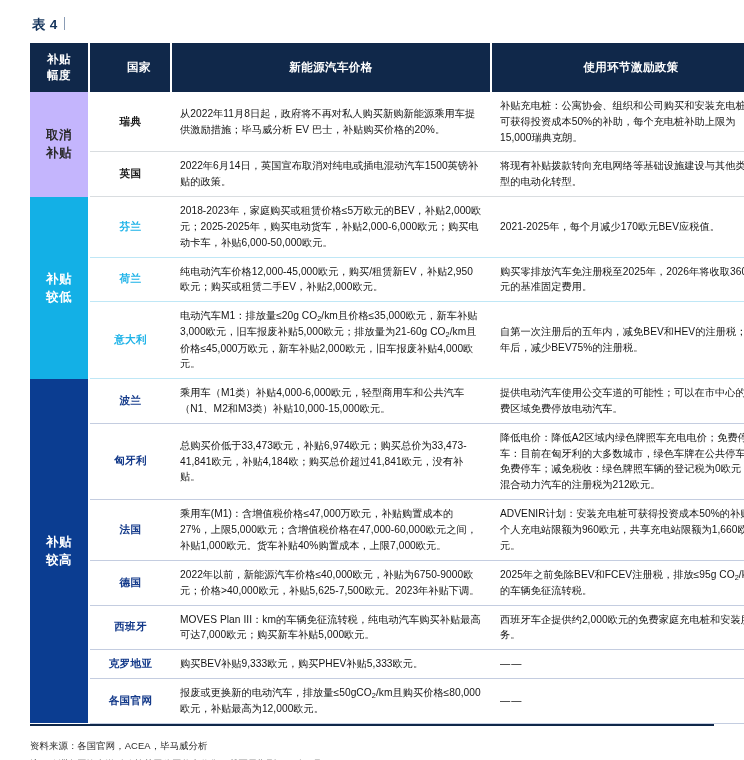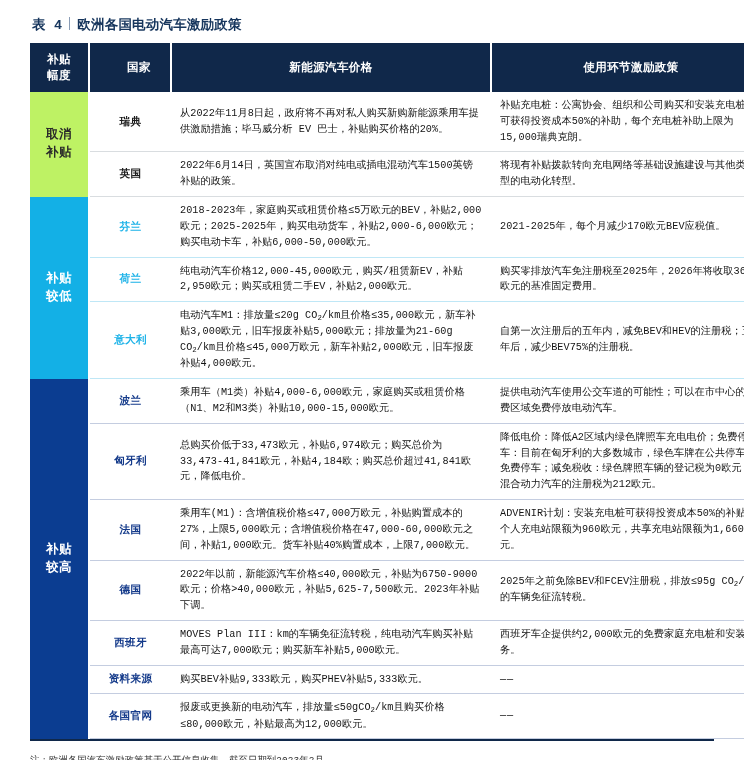--- a/index.html
+++ b/index.html
@@ -13,21 +13,20 @@
     font-family: "Liberation Sans", "DejaVu Sans", sans-serif;
     color: #1a1a1a;
     overflow: hidden;
   }
   .page {
     position: relative;
     width: 744px;
     height: 760px;
     box-sizing: border-box;
     padding: 16px 28px 0 30px;
-    font-family: Liberation Mono, monospace;
   }
 
   
   .title-row {
     display: flex;
     align-items: baseline;
     margin: 0 0 9px 2px;
     font-size: 13.5px;
     font-weight: bold;
     color: #17365d;
@@ -73,21 +72,21 @@
   
   td.cat {
     text-align: center;
     font-size: 12.5px;
     font-weight: bold;
     line-height: 1.45;
     letter-spacing: 0.5px;
     border-right: 2px solid #ffffff;
     width: 50px;
   }
-  td.cat.gray   { background: #bef264; color: #2a2a2a; }
+  td.cat.gray   { background: #c4b5fd; color: #2a2a2a; }
   td.cat.cyan   { background: #13b0e6; color: #ffffff; }
   td.cat.navy   { background: #0b3d91; color: #ffffff; }
 
   
   td.country {
     text-align: center;
     font-size: 10.6px;
     font-weight: bold;
     letter-spacing: 0.3px;
     padding: 0 2px;
@@ -145,21 +144,20 @@
   .notes div { white-space: nowrap; }
 </style>
 </head>
 <body>
 
 <div class="page">
 
   <div class="title-row">
     <span class="title-label">表 4</span>
     <span class="title-bar"></span>
-    <span class="title-text">欧洲各国电动汽车激励政策</span>
   </div>
 
   <table class="main">
     <thead>
       <tr>
         <th class="cat-head">
           <span>补贴</span><br>
           <span>幅度</span>
         </th>
         <th class="country-head">国家</th>
@@ -191,54 +189,55 @@
           <td class="body-cell">购买零排放汽车免注册税至2025年，2026年将收取360欧元的基准固定费用。</td>
         </tr>
         <tr class="data-row sep-cyan last-of-group">
           <td class="country c-cyan">意大利</td>
           <td class="body-cell">电动汽车M1：排放量≤20g CO<sub>2</sub>/km且价格≤35,000欧元，新车补贴3,000欧元，旧车报废补贴5,000欧元；排放量为21-60g CO<sub>2</sub>/km且价格≤45,000万欧元，新车补贴2,000欧元，旧车报废补贴4,000欧元。</td>
           <td class="body-cell">自第一次注册后的五年内，减免BEV和HEV的注册税；五年后，减少BEV75%的注册税。</td>
         </tr>
         <tr class="data-row sep-navy">
           <td class="cat navy" rowspan="7"><span>补贴</span><br><span>较高</span></td>
           <td class="country c-navy">波兰</td>
-          <td class="body-cell">乘用车（M1类）补贴4,000-6,000欧元，家庭购买或租赁价格（N1、M2和M3类）补贴10,000-15,000欧元。</td>
+          <td class="body-cell">乘用车（M1类）补贴4,000-6,000欧元，轻型商用车和公共汽车（N1、M2和M3类）补贴10,000-15,000欧元。</td>
           <td class="body-cell">提供电动汽车使用公交车道的可能性；可以在市中心的付费区域免费停放电动汽车。</td>
         </tr>
         <tr class="data-row sep-navy">
           <td class="country c-navy">匈牙利</td>
-          <td class="body-cell">总购买价低于33,473欧元，补贴6,974欧元；购买总价为33,473-41,841欧元，补贴4,184欧；购买总价超过41,841欧元，降低电价。</td>
+          <td class="body-cell">总购买价低于33,473欧元，补贴6,974欧元；购买总价为33,473-41,841欧元，补贴4,184欧；购买总价超过41,841欧元，没有补贴。</td>
           <td class="body-cell">降低电价：降低A2区域内绿色牌照车充电电价；免费停车：目前在匈牙利的大多数城市，绿色车牌在公共停车场免费停车；减免税收：绿色牌照车辆的登记税为0欧元，混合动力汽车的注册税为212欧元。</td>
         </tr>
         <tr class="data-row sep-navy">
           <td class="country c-navy">法国</td>
           <td class="body-cell">乘用车(M1)：含增值税价格≤47,000万欧元，补贴购置成本的27%，上限5,000欧元；含增值税价格在47,000-60,000欧元之间，补贴1,000欧元。货车补贴40%购置成本，上限7,000欧元。</td>
           <td class="body-cell">ADVENIR计划：安装充电桩可获得投资成本50%的补贴，个人充电站限额为960欧元，共享充电站限额为1,660欧元。</td>
         </tr>
         <tr class="data-row sep-navy">
           <td class="country c-navy">德国</td>
           <td class="body-cell">2022年以前，新能源汽车价格≤40,000欧元，补贴为6750-9000欧元；价格&gt;40,000欧元，补贴5,625-7,500欧元。2023年补贴下调。</td>
           <td class="body-cell">2025年之前免除BEV和FCEV注册税，排放≤95g CO<sub>2</sub>/km的车辆免征流转税。</td>
         </tr>
         <tr class="data-row sep-navy">
           <td class="country c-navy">西班牙</td>
           <td class="body-cell">MOVES Plan III：km的车辆免征流转税，纯电动汽车购买补贴最高可达7,000欧元；购买新车补贴5,000欧元。</td>
           <td class="body-cell">西班牙车企提供约2,000欧元的免费家庭充电桩和安装服务。</td>
         </tr>
         <tr class="data-row sep-navy">
-          <td class="country c-navy">资料来源</td>
+          <td class="country c-navy">克罗地亚</td>
           <td class="body-cell">购买BEV补贴9,333欧元，购买PHEV补贴5,333欧元。</td>
           <td class="body-cell dash">——</td>
         </tr>
         <tr class="data-row sep-navy last-of-group">
           <td class="country c-navy">各国官网</td>
           <td class="body-cell">报废或更换新的电动汽车，排放量≤50gCO<sub>2</sub>/km且购买价格≤80,000欧元，补贴最高为12,000欧元。</td>
           <td class="body-cell dash">——</td>
         </tr>
       </tbody>
   </table>
   <div class="table-bottom-rule"></div>
 
   <div class="notes">
+    <div>资料来源：各国官网，ACEA，毕马威分析</div>
     <div>注：欧洲各国汽车激励政策基于公开信息收集，截至日期到2023年2月。</div>
   </div>
 
 </div>
 
 </body></html>

